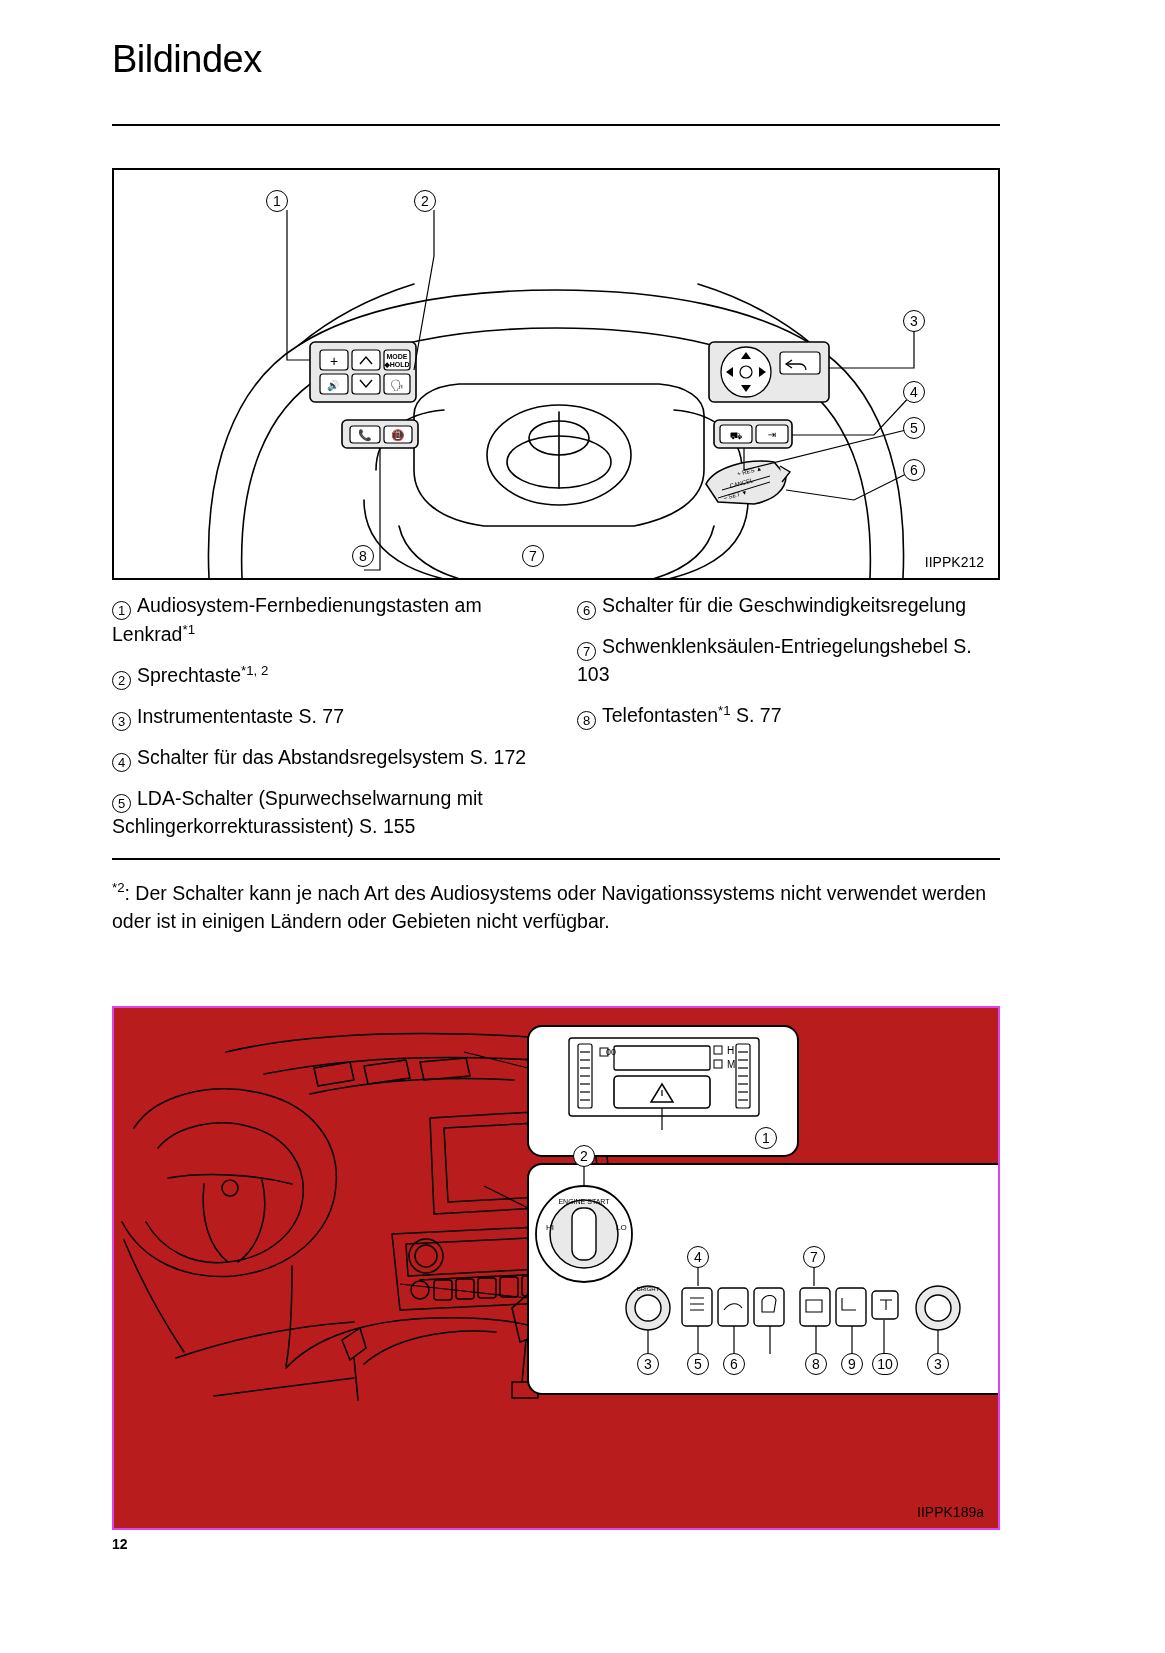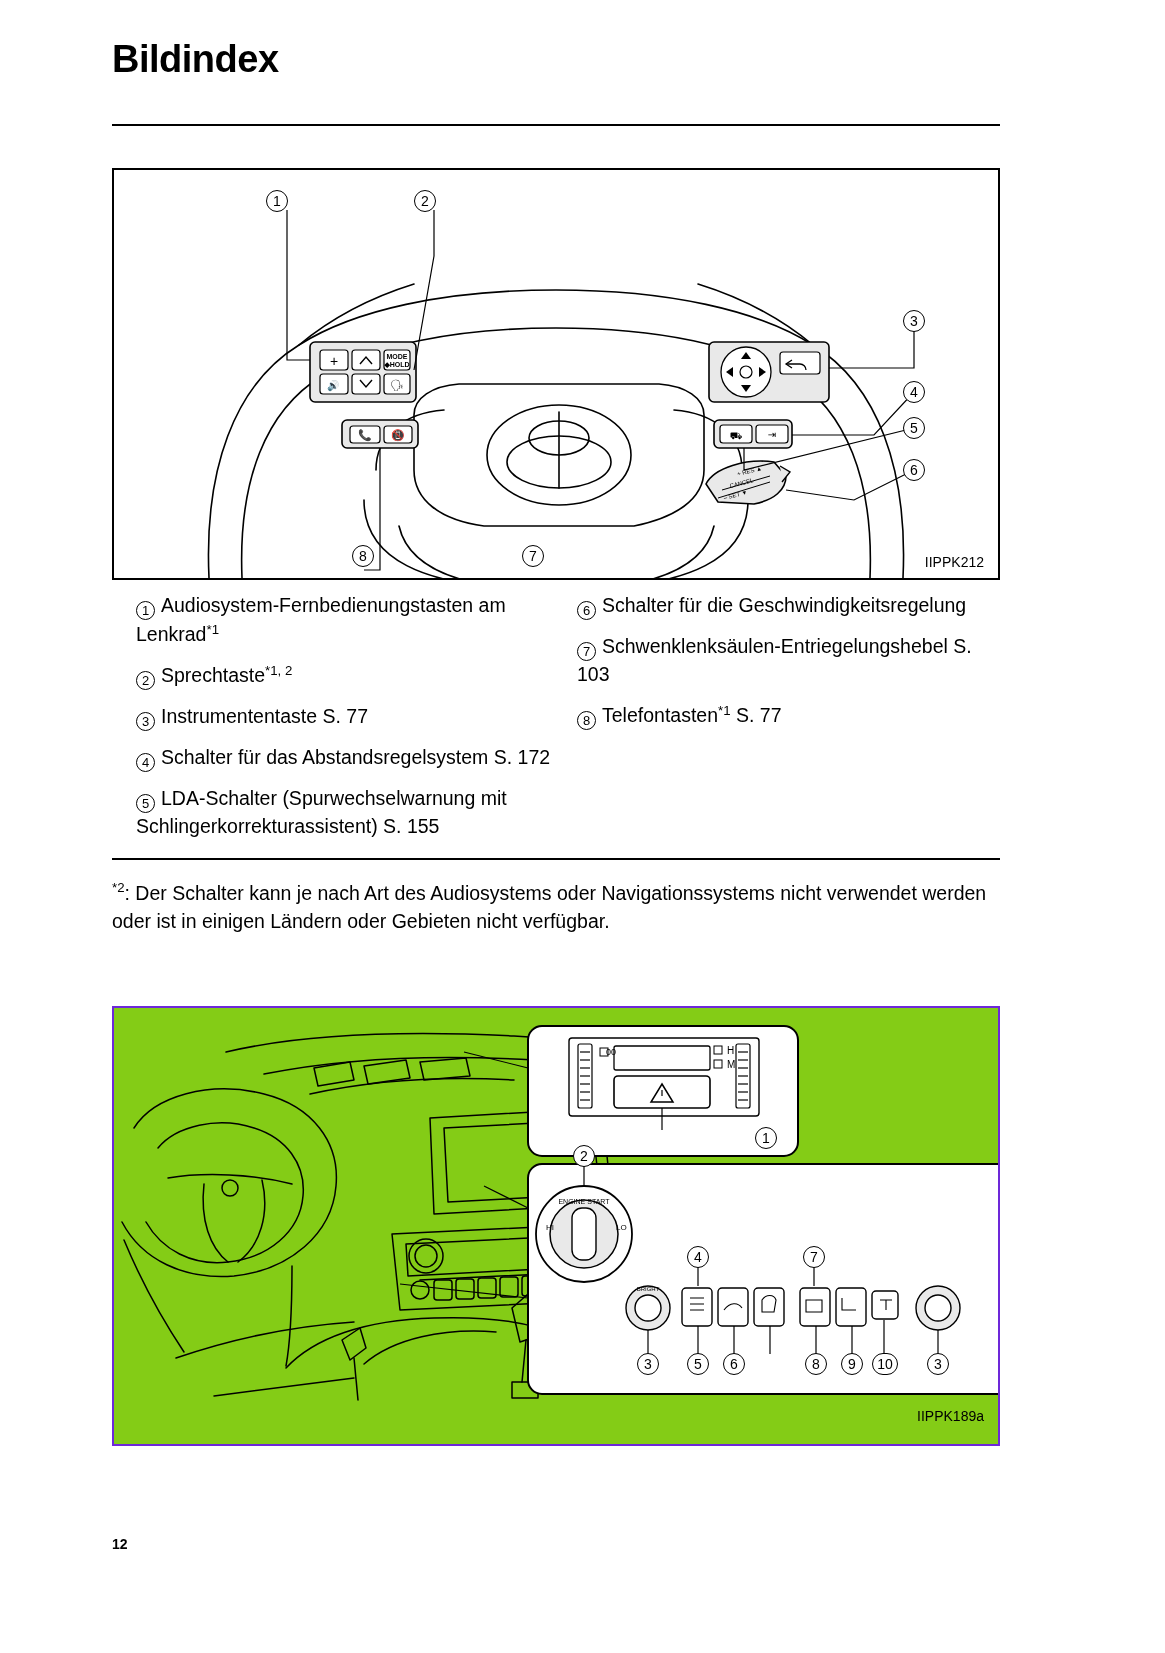--- a/index.html
+++ b/index.html
@@ -19,21 +19,21 @@
     position: absolute;
     left: 0; top: 0;
     width: 1165px;
     height: 1653px;
   }
   .title {
     position: absolute;
     left: 112px;
     top: 38px;
     font-size: 38px;
-    font-weight: bold;
+    font-weight: normal;
     letter-spacing: -0.5px;
   }
   .rule {
     position: absolute;
     left: 112px;
     width: 888px;
     height: 2px;
     background: #000;
   }
   .rule-top { top: 124px; }
@@ -93,21 +93,21 @@
     width: 888px;
     height: 250px;
   }
   .legend-col {
     position: absolute;
     top: 0;
     width: 430px;
     font-size: 19.5px;
     line-height: 1.42;
   }
-  .col-left { left: 0; margin-left: 24px; }
+  .col-left { left: 0; }
   .col-right { left: 465px; }
   .legend-item {
     margin-bottom: 13px;
     text-indent: 0;
   }
   .legend-item .txt { margin-left: 6px; }
   .indent { padding-left: 32px; display: block; }
   sup { font-size: 0.68em; vertical-align: super; }
 
   
@@ -120,27 +120,27 @@
     line-height: 1.45;
   }
   .footnotes p { margin: 0 0 16px 0; }
 
   
   .fig2 {
     position: absolute;
     left: 112px;
     top: 1006px;
     width: 888px;
-    height: 440px;
-    border: 2px solid #6d28d9;
+    height: 524px;
+    border: 2px solid #d946ef;
     box-sizing: border-box;
-    background: #84cc16;
+    background: #b91c1c;
     overflow: hidden;
   }
-  .f2-code { right: 14px; bottom: 20px; }
+  .f2-code { right: 14px; bottom: 8px; }
 
   .pageno {
     position: absolute;
     left: 112px;
     top: 1536px;
     font-size: 14px;
     font-weight: bold;
   }
 
   svg { display: block; }

